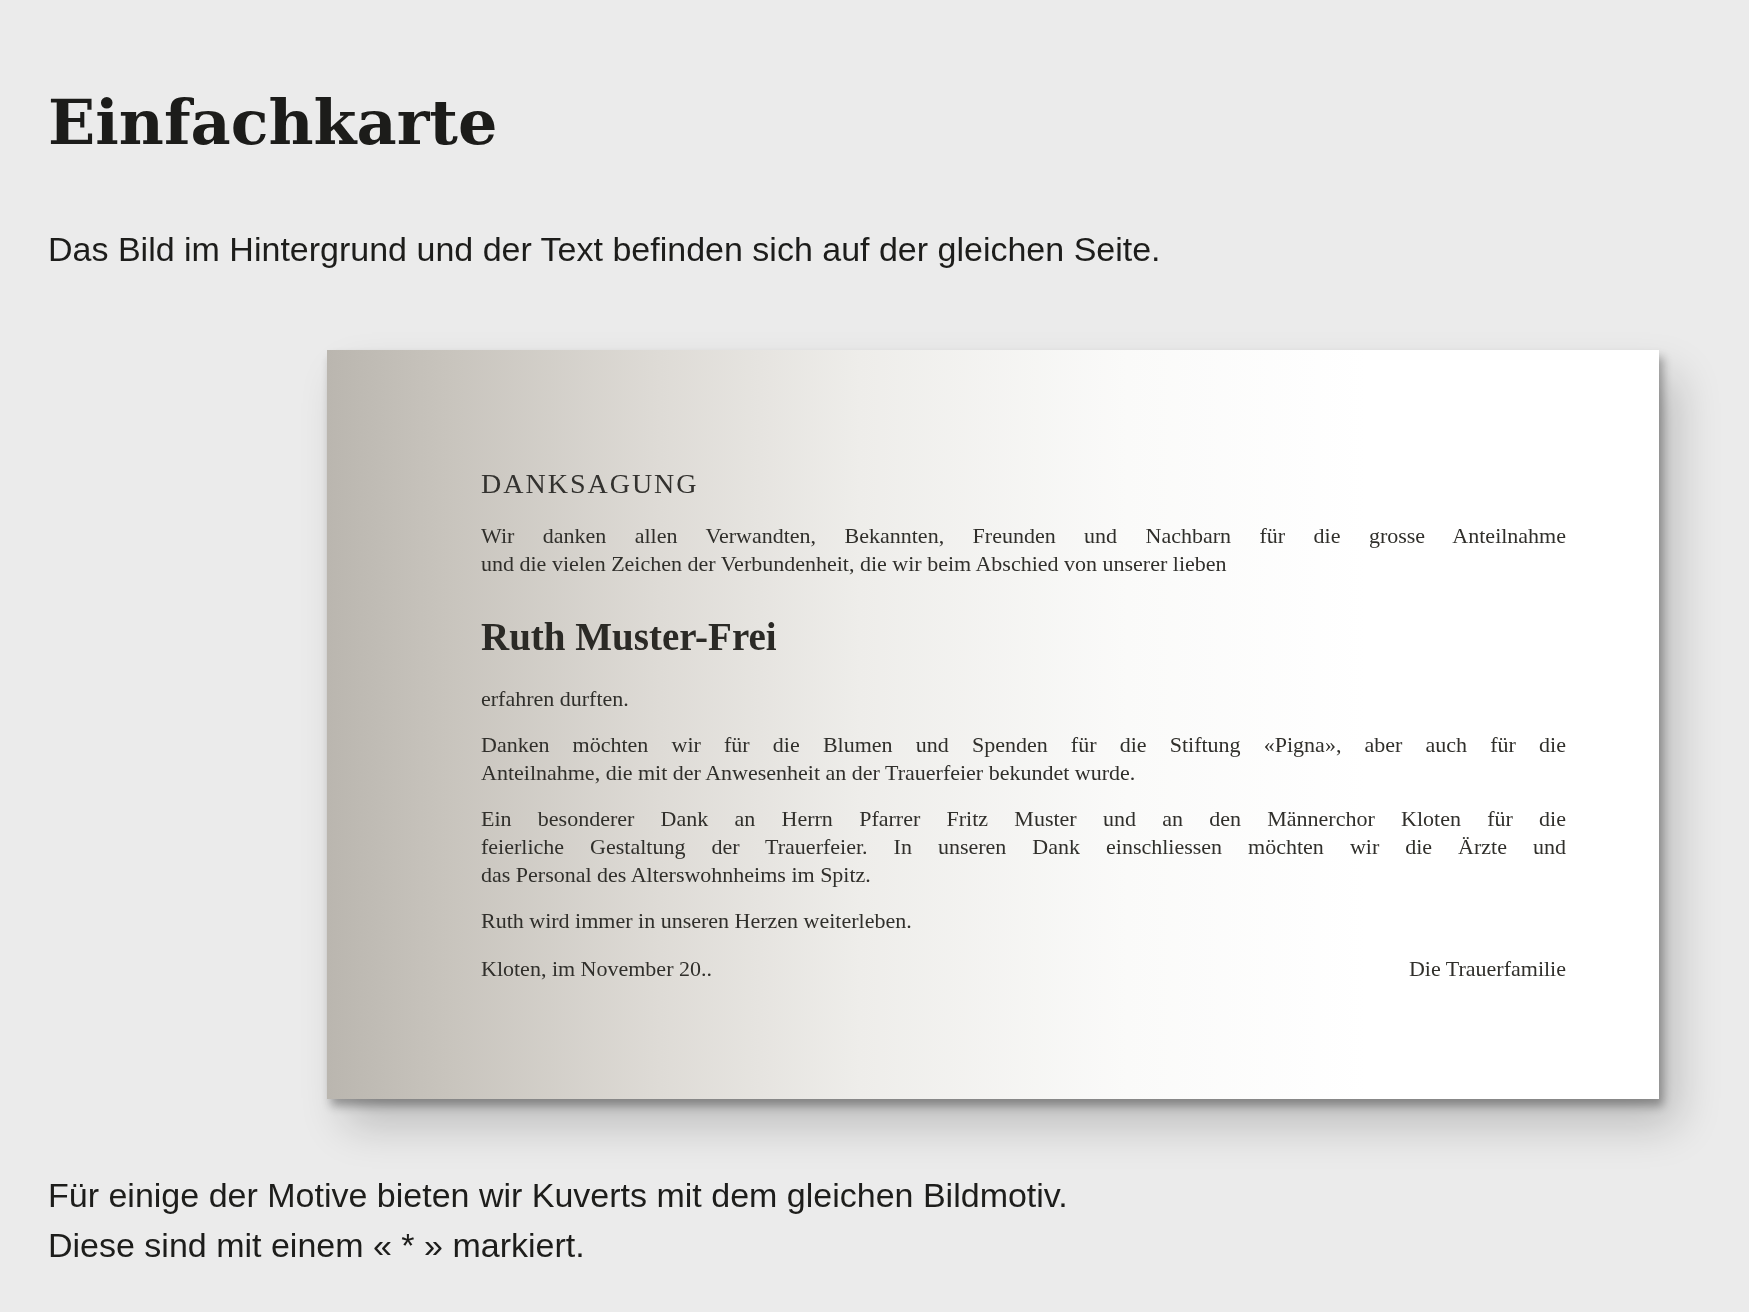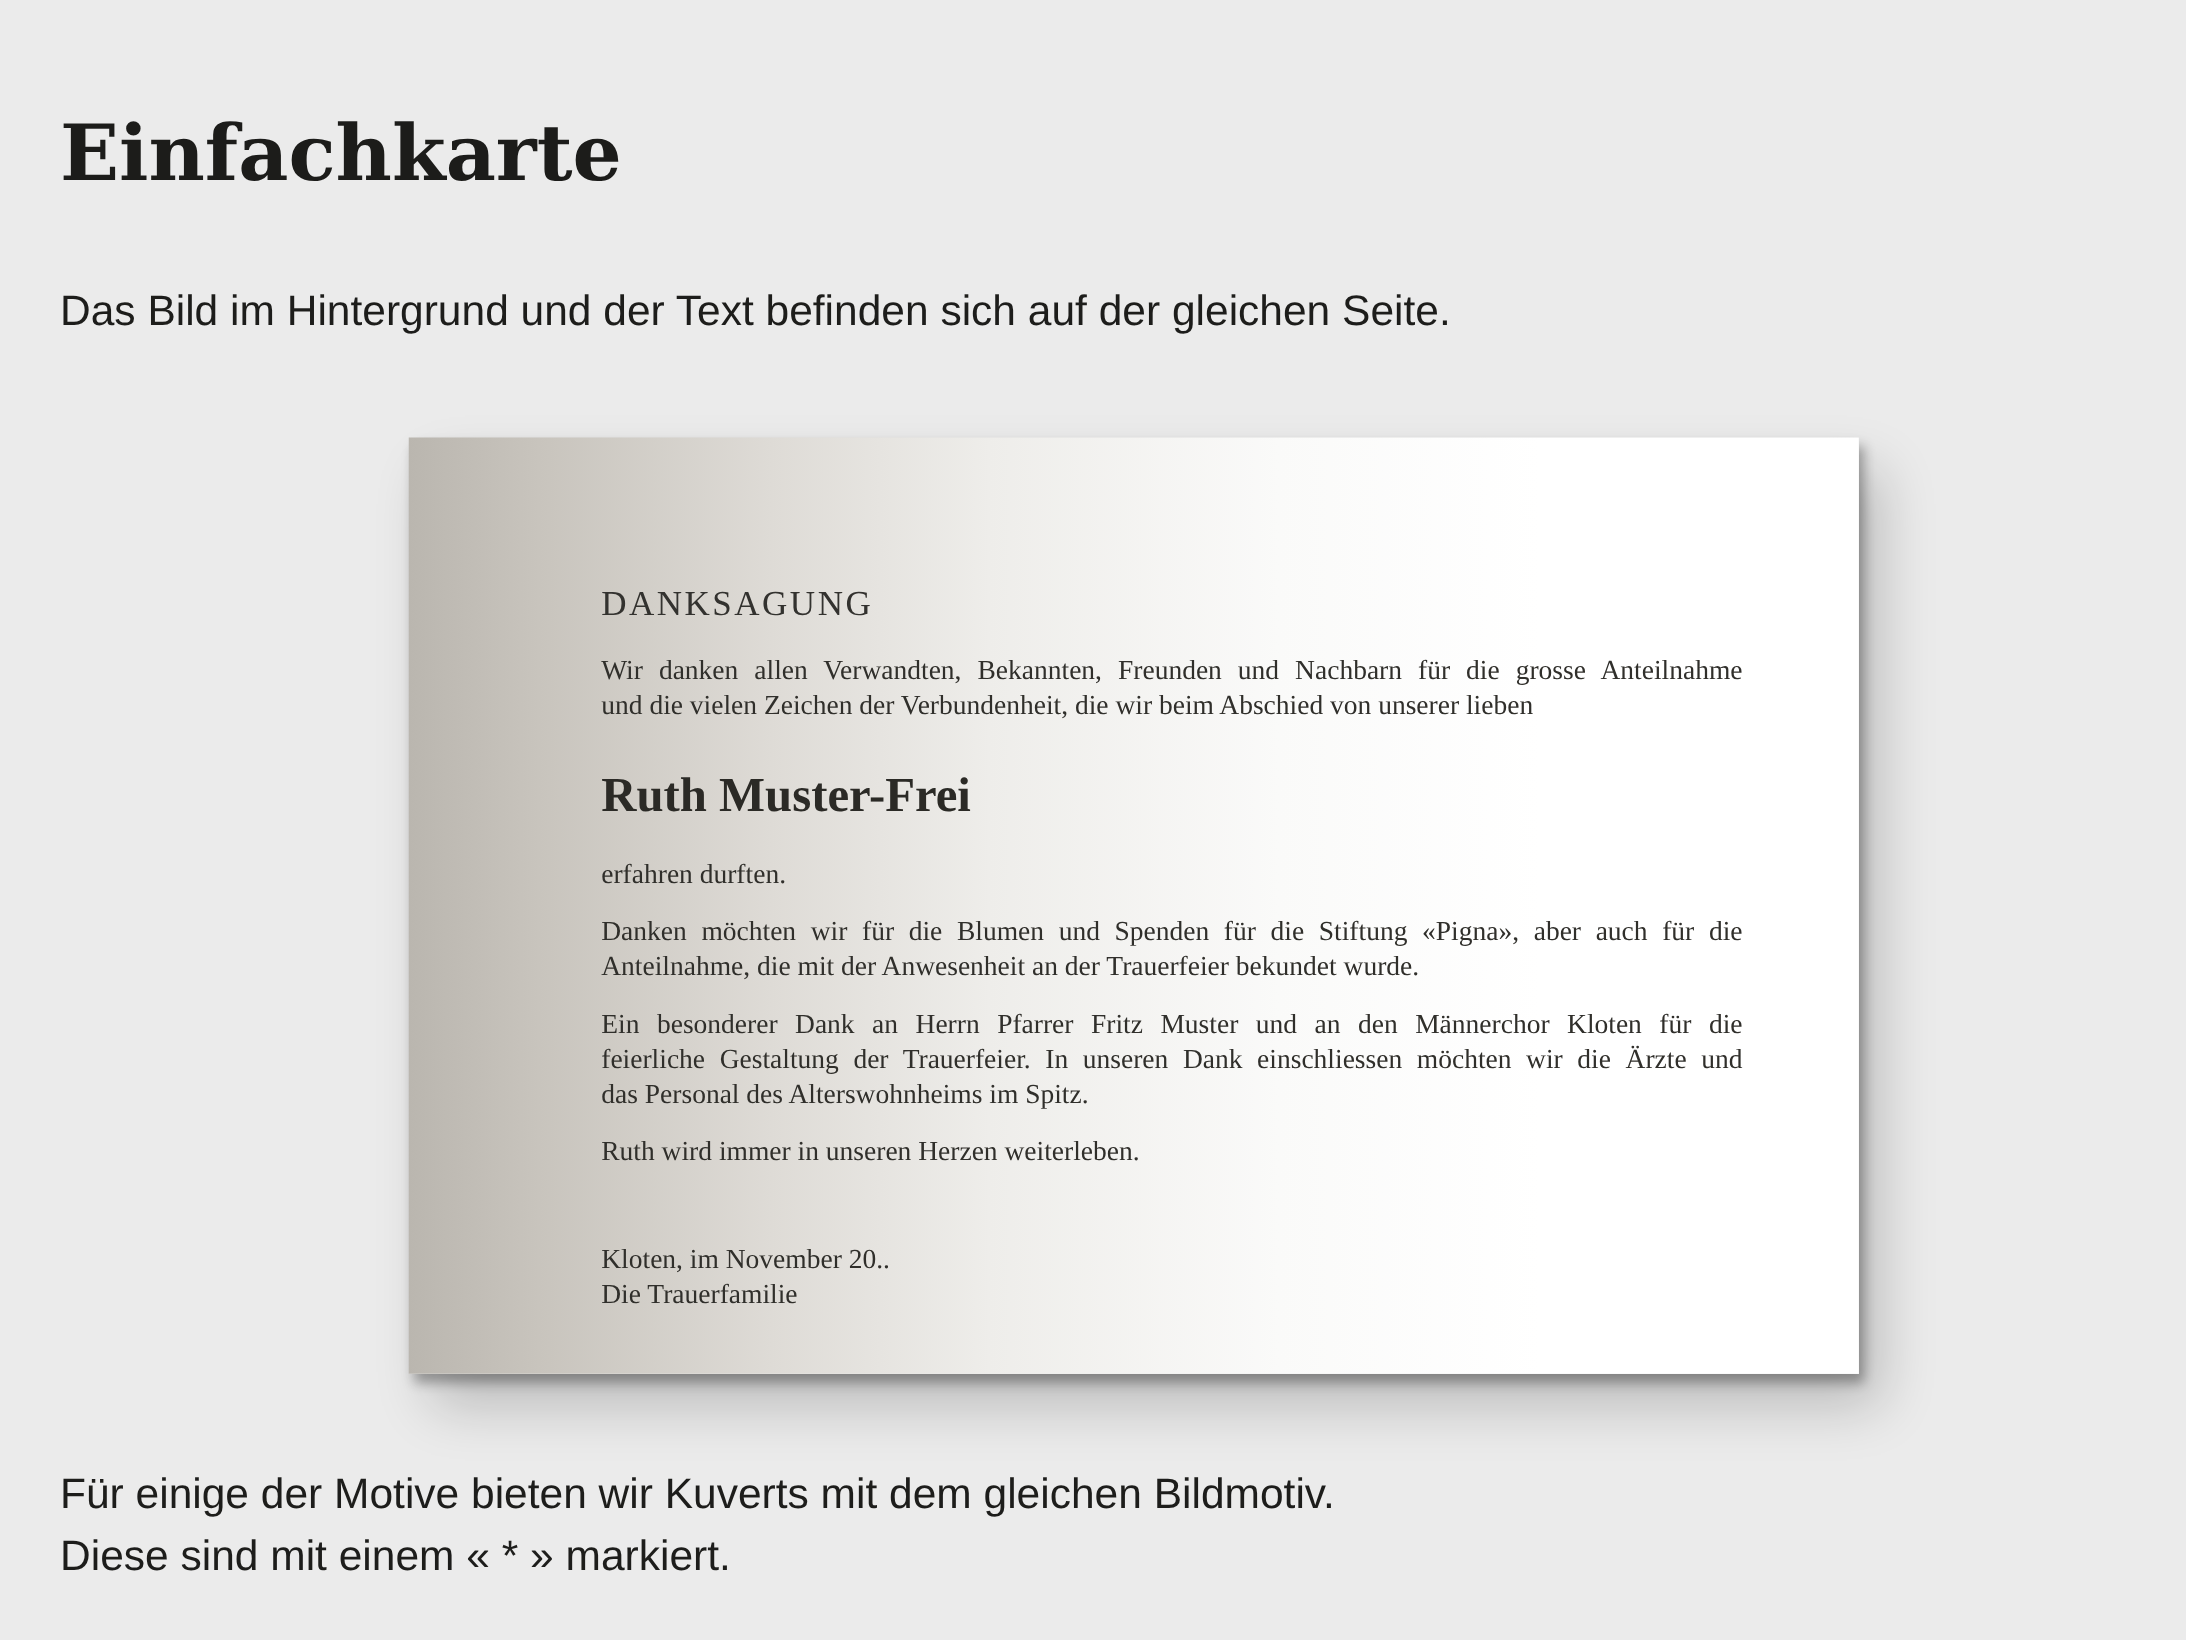--- a/index.html
+++ b/index.html
@@ -43,21 +43,21 @@
     font-size: 34px;
     line-height: 50px;
     color: #1d1d1b;
   }
 
   
   .card {
     position: absolute;
     left: 327px;
     top: 350px;
-    width: 1160px;
+    width: 1332px;
     height: 749px;
     background: linear-gradient(to right,
       #bab6af 0%,
       #c8c4bd 9%,
       #dedbd6 25%,
       #eeedea 40%,
       #fafaf9 60%,
       #ffffff 78%,
       #ffffff 100%);
     box-shadow: 4px 7px 9px rgba(0,0,0,0.32),
@@ -93,25 +93,24 @@
     font-family: "Liberation Serif", serif;
     font-weight: 700;
     font-size: 39px;
     line-height: 46px;
     color: #2b2a26;
     margin: 36px 0 25px 0;
   }
   .after-name { margin: 0 0 18px 0; }
 
   .signature-row {
-    margin-top: 58px;
+    margin-top: 20px;
     display: flex;
     justify-content: space-between;
     align-items: baseline;
-    flex-direction: column;
   }
 </style>
 </head>
 <body>
 
 <h1 class="page-title">Einfachkarte</h1>
 
 <div class="page-subtitle">Das Bild im Hintergrund und der Text befinden sich auf der gleichen Seite.</div>
 
 <div class="card">

